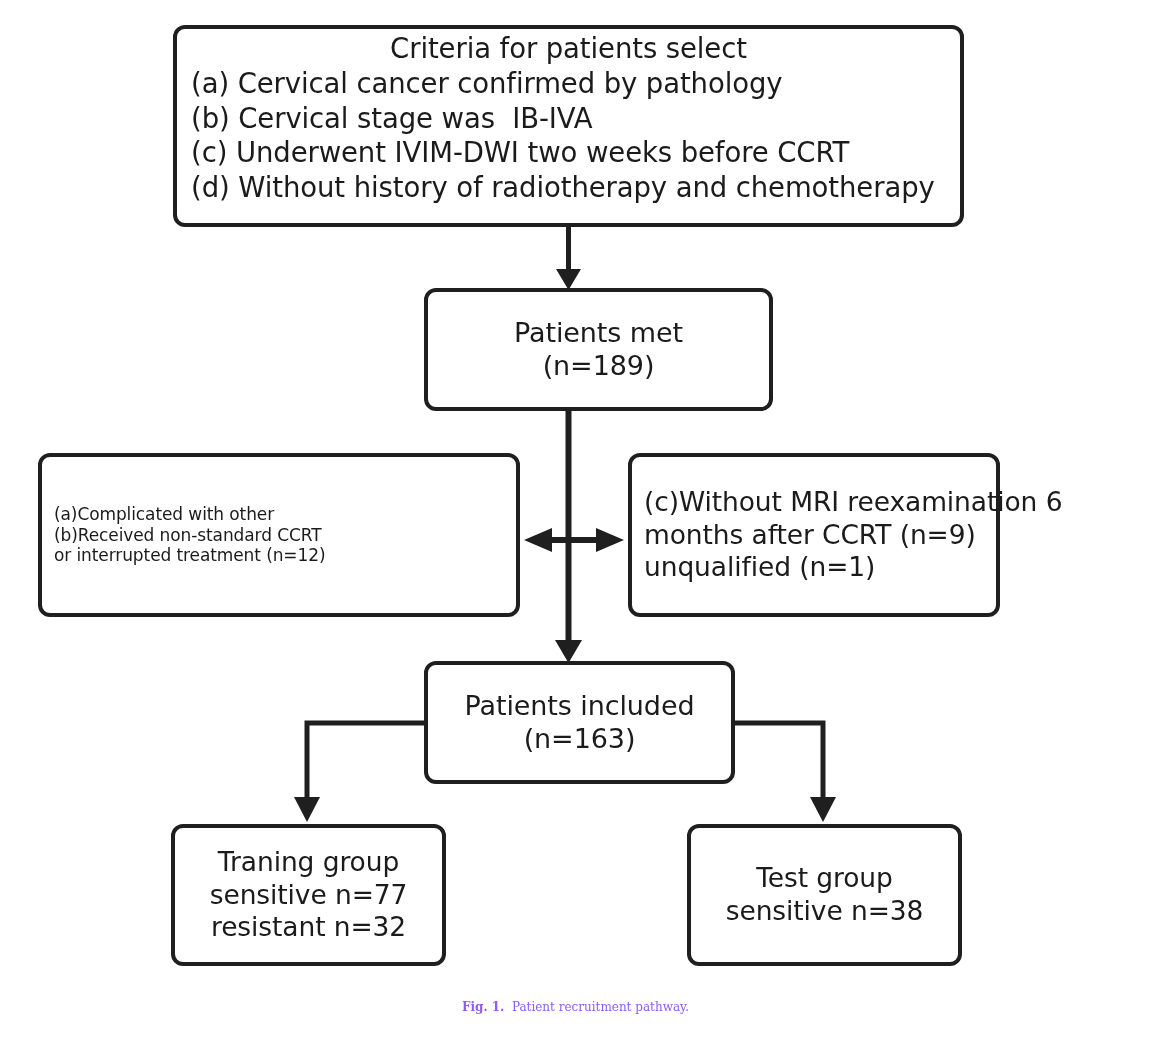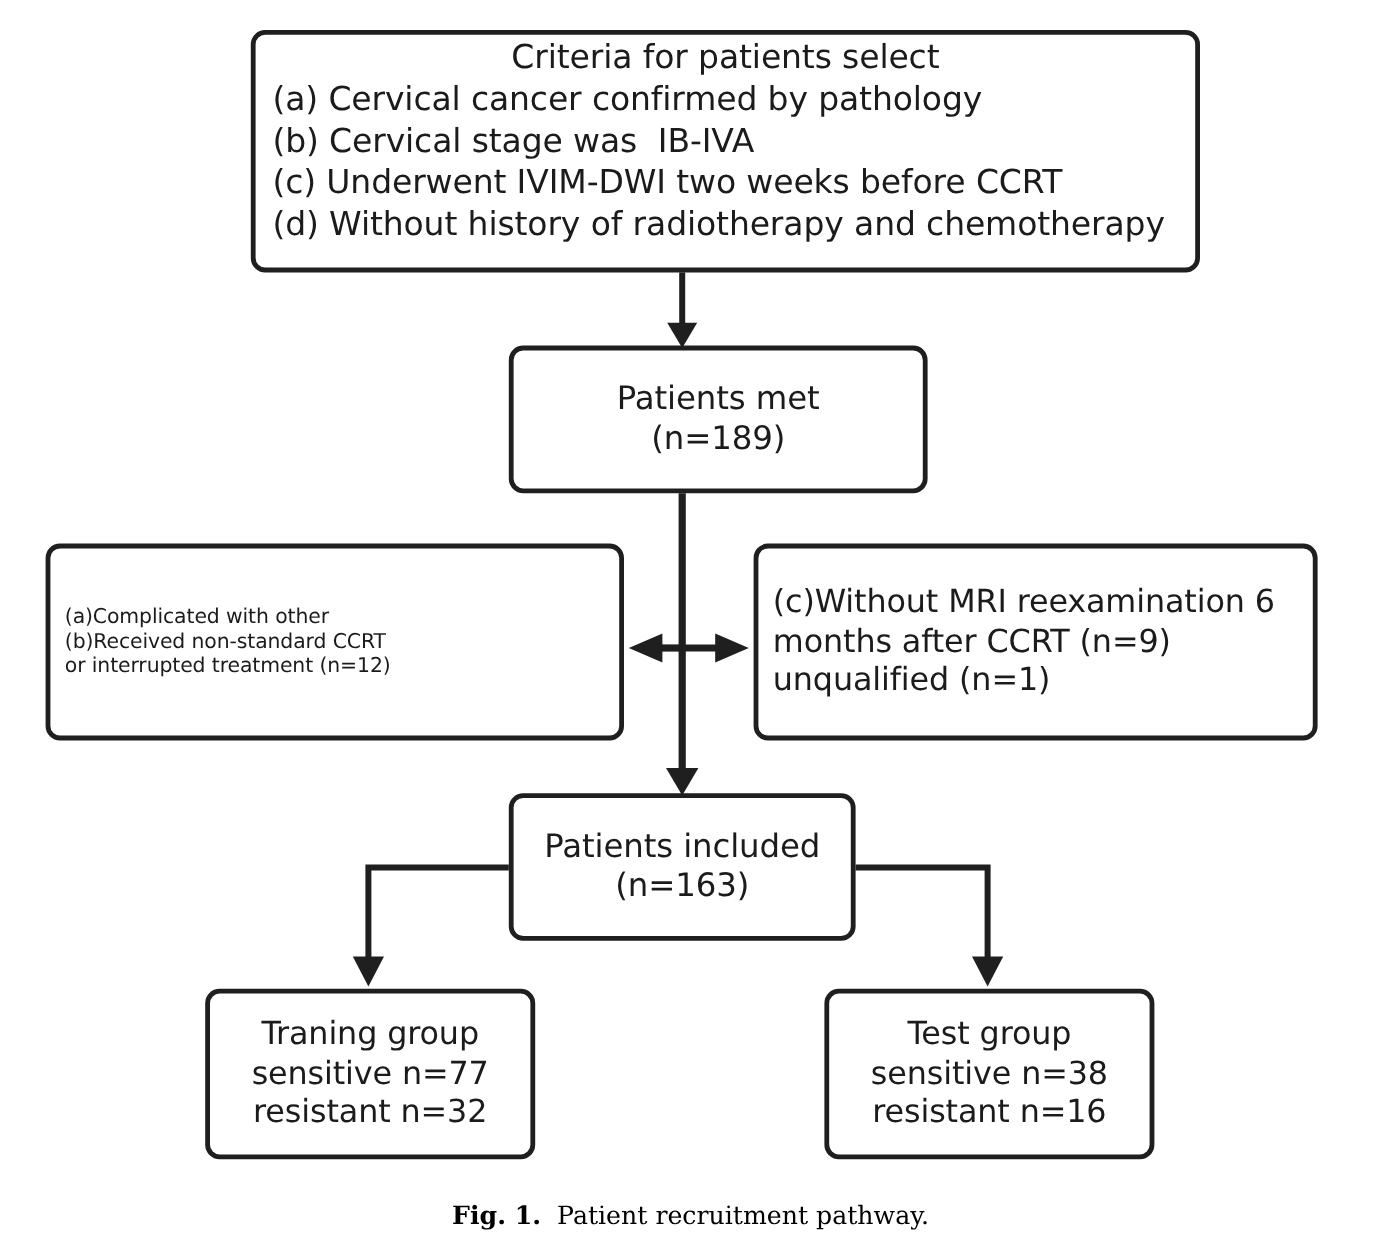--- a/index.html
+++ b/index.html
@@ -53,21 +53,20 @@
   }
 
   
   #node-criteria {
     left: 173px;
     top: 25px;
     width: 791px;
     height: 202px;
     padding: 6px 14px 22px 14px;
     align-items: stretch;
-    margin-left: 36px;
   }
   #node-criteria .line {
     font-size: 27.5px;
   }
   #node-criteria .line.center {
     text-align: center;
   }
 
   
   #node-met {
@@ -94,35 +93,35 @@
   }
   #node-exclusion-left .line {
     font-size: 17px;
     line-height: 1.235;
   }
 
   
   #node-exclusion-right {
     left: 628px;
     top: 453px;
-    width: 470px;
+    width: 372px;
     height: 164px;
     padding: 22px 12px;
     align-items: stretch;
   }
   #node-exclusion-right .line {
     font-size: 26.5px;
     line-height: 1.235;
   }
 
   
   #node-included {
     left: 424px;
     top: 661px;
-    width: 289px;
+    width: 311px;
     height: 123px;
     align-items: center;
     text-align: center;
   }
   #node-included .line {
     font-size: 27px;
     line-height: 1.21;
   }
 
   
@@ -154,22 +153,22 @@
   }
 
   
   #figure-caption {
     position: absolute;
     left: 0;
     top: 1000px;
     width: 1151px;
     text-align: center;
     font-family: "DejaVu Serif", serif;
-    font-size: 21px;
-    color: #000000;
+    font-size: 12px;
+    color: #8b5cf6;
   }
   #figure-caption .cap-label {
     font-weight: bold;
   }
   #figure-caption .cap-text {
     font-weight: normal;
   }
 </style>
 </head>
 <body>
@@ -245,20 +244,19 @@
 
   <div class="node" id="node-training">
     <span class="line">Traning group</span>
     <span class="line">sensitive n=77</span>
     <span class="line">resistant n=32</span>
   </div>
 
   <div class="node" id="node-test">
     <span class="line">Test group</span>
     <span class="line">sensitive n=38</span>
-    <span class="line">resistant n=16</span>
   </div>
 
   <div id="figure-caption">
     <span class="cap-label">Fig. 1.</span><span>&nbsp;&nbsp;</span><span class="cap-text">Patient recruitment pathway.</span>
   </div>
 
 </div>
 
 </body></html>

